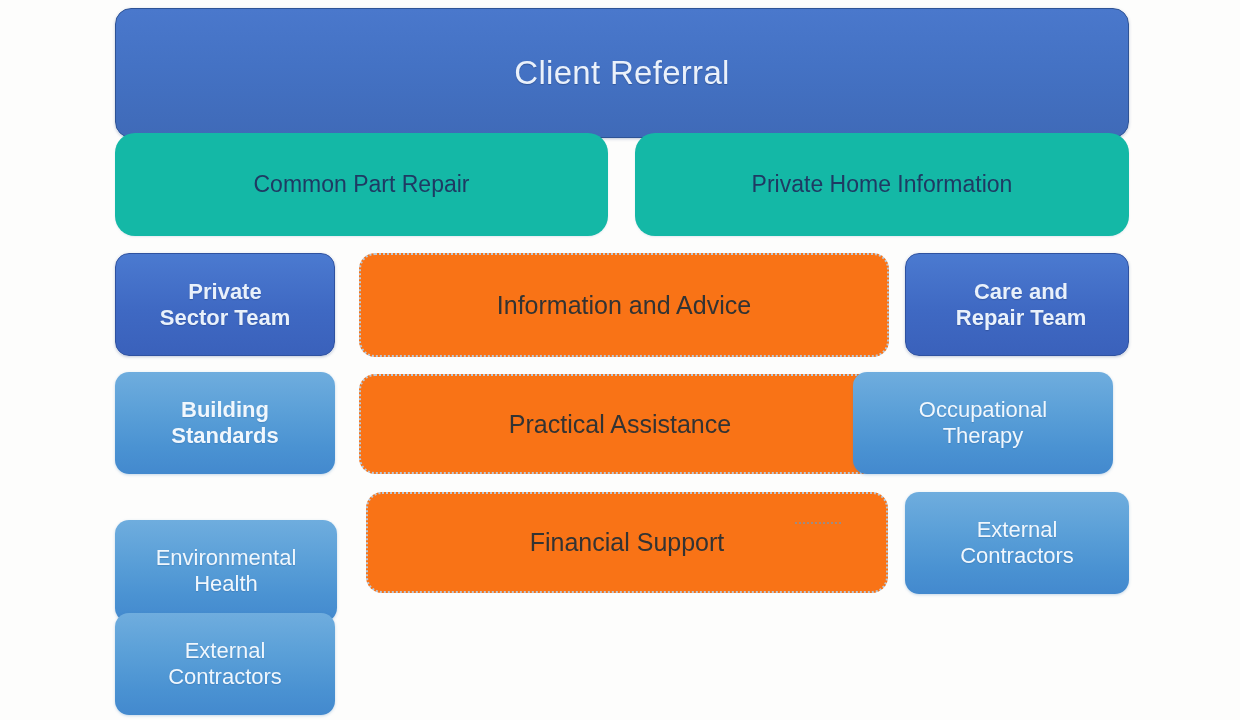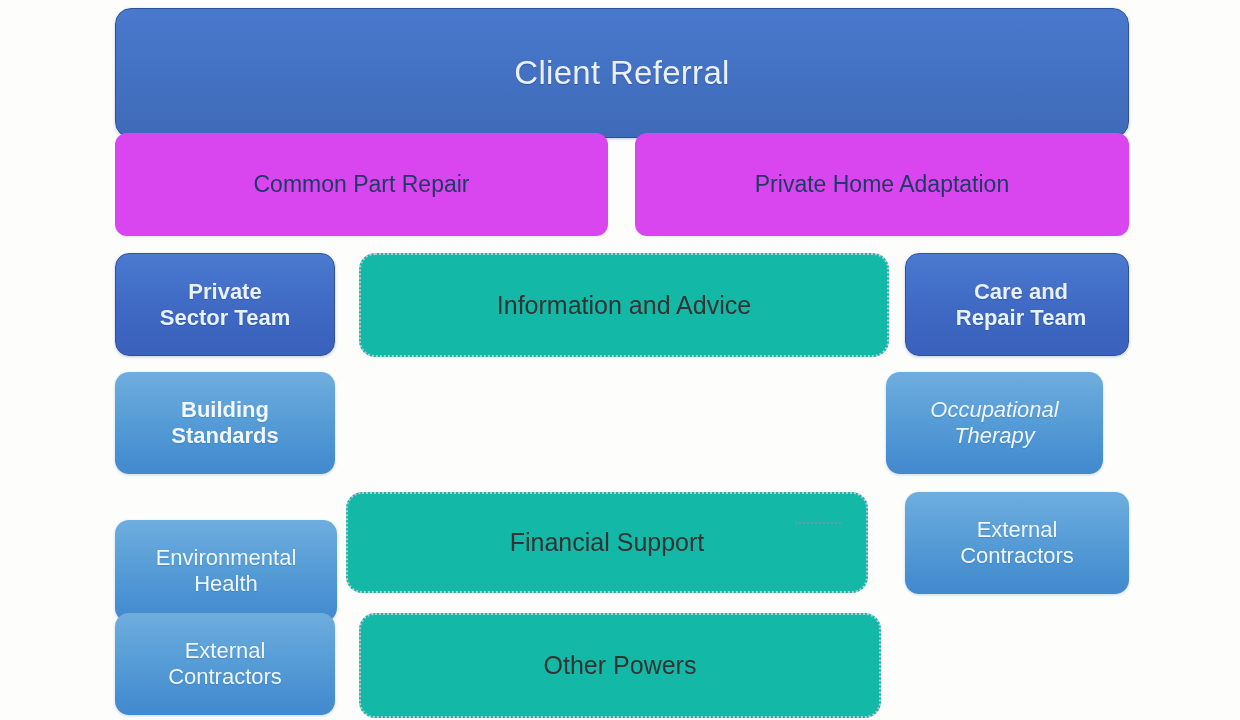--- a/index.html
+++ b/index.html
@@ -46,23 +46,23 @@
     color: #eaf1fb;
     font-size: 33px;
     font-weight: 400;
     letter-spacing: 0.3px;
     box-shadow: 0 1px 3px rgba(40,70,130,0.30);
     text-shadow: 0 1px 1px rgba(20,40,85,0.35);
   }
 
   
   .node.pale {
-    background: #d946ef;
+    background: #14b8a6;
     border: none;
-    border-radius: 12px;
+    border-radius: 20px;
     color: #1f3a63;
     font-size: 23px;
     font-weight: 400;
     box-shadow: 0 1px 2px rgba(110,150,190,0.18);
   }
 
   
   .node.team {
     background: linear-gradient(180deg, #4b7ad0 0%, #3f69c3 55%, #3a61bb 100%);
     border: 1px solid #2f52a0;
@@ -81,21 +81,21 @@
     border-radius: 14px;
     color: #f0f7fd;
     font-size: 22px;
     font-weight: 400;
     box-shadow: 0 1px 3px rgba(70,130,185,0.30);
     text-shadow: 0 1px 1px rgba(40,85,140,0.25);
   }
 
   
   .node.dotted {
-    background: #14b8a6;
+    background: #f97316;
     border: 2px dotted #b9c9d9;
     border-radius: 16px;
     color: #333333;
     font-size: 25px;
     font-weight: 400;
   }
 
   
   .artifact-dots {
     position: absolute;
@@ -106,45 +106,45 @@
 </style>
 </head>
 <body>
 
 <div id="canvas">
 
   <div class="node header" style="left:115px; top:8px; width:1014px; height:130px;">Client Referral</div>
 
   <div class="node pale" style="left:115px; top:133px; width:493px; height:103px;">Common Part Repair</div>
 
-  <div class="node pale" style="left:635px; top:133px; width:494px; height:103px;">Private Home Adaptation</div>
+  <div class="node pale" style="left:635px; top:133px; width:494px; height:103px;">Private Home Information</div>
 
   <div class="node team" style="left:115px; top:253px; width:220px; height:103px;">Private
 Sector Team</div>
 
   <div class="node service" style="left:115px; top:372px; width:220px; height:102px;font-weight:bold;">Building
 Standards</div>
 
   <div class="node service" style="left:115px; top:492px; width:222px; height:102px;margin-top:28px;">Environmental
 Health</div>
 
   <div class="node service" style="left:115px; top:613px; width:220px; height:102px;">External
 Contractors</div>
 
   <div class="node dotted" style="left:359px; top:253px; width:530px; height:104px;">Information and Advice</div>
 
+  <div class="node dotted" style="left:359px; top:374px; width:522px; height:100px;">Practical Assistance</div>
 
-  <div class="node dotted" style="left:346px; top:492px; width:522px; height:101px;">Financial Support</div>
+  <div class="node dotted" style="left:366px; top:492px; width:522px; height:101px;">Financial Support</div>
 
   <div class="artifact-dots" style="left:795px; top:522px; width:46px;"></div>
 
-  <div class="node dotted" style="left:359px; top:613px; width:522px; height:105px;">Other Powers</div>
 
   <div class="node team" style="left:905px; top:253px; width:224px; height:103px;padding-left:8px;">Care and
 Repair Team</div>
 
-  <div class="node service" style="left:886px; top:372px; width:217px; height:102px;font-style:italic;">Occupational
+  <div class="node service" style="left:853px; top:372px; width:260px; height:102px;">Occupational
 Therapy</div>
 
   <div class="node service" style="left:905px; top:492px; width:224px; height:102px;">External
 Contractors</div>
 
 </div>
 
 </body></html>

